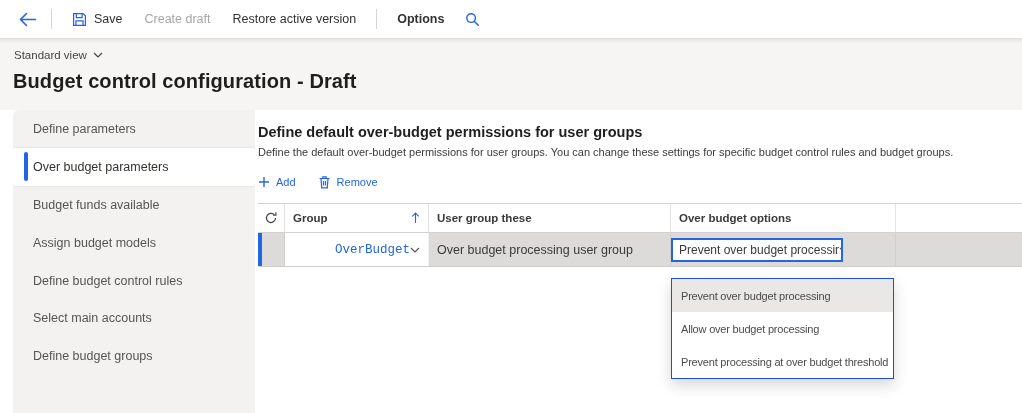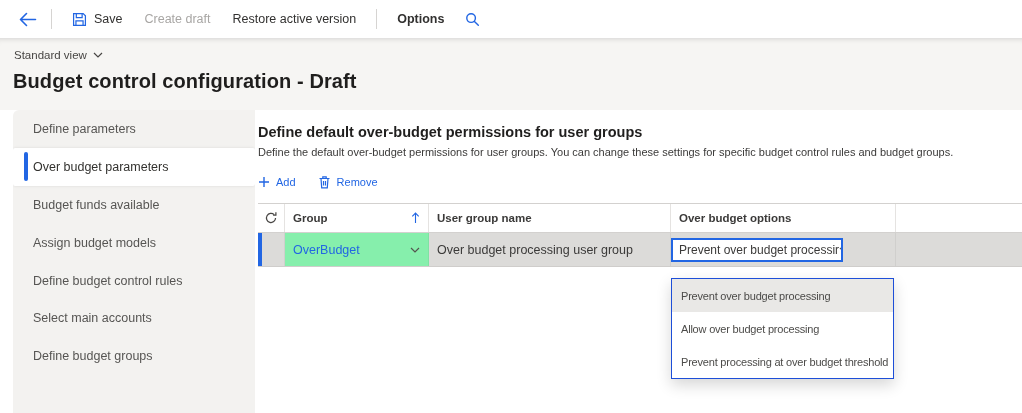--- a/index.html
+++ b/index.html
@@ -50,21 +50,21 @@
   .c3 { width: 225px; }
   .crest { flex: 1; }
   .ghead .gc { border-right: 1px solid #e5e3e1; font-size: 11.5px; font-weight: bold; color: #3b3a39; }
   .ghead .crest { border-right: none; }
   .ghead .c1 { justify-content: space-between; }
 
   .grow { position: relative; height: 34px; display: flex; background: #dcdbd9; border-bottom: 1px solid #cfcdcb; }
   .row-bar { position: absolute; left: 0; top: 0; bottom: 0; width: 4px; background: #2266e3; }
   .grow .gc { border-right: 1px solid rgba(0,0,0,.05); font-size: 12.5px; color: #3b3a39; }
   .grow .crest { border-right: none; }
-  .group-cell { background: #86efac; justify-content: space-between; cursor: pointer; }
+  .group-cell { background: #ffffff; justify-content: flex-end; cursor: pointer; font-family: Liberation Mono, monospace; }
   .group-cell .link { color: #2266e3; }
 
   .combo { width: 172px; height: 24px; margin-top: 5px; background: #fff; border: 2px solid #2266e3;
            display: flex; align-items: center; justify-content: space-between; padding: 0 6px;
            font-size: 12px; color: #3b3a39; white-space: nowrap; overflow: hidden; cursor: pointer; }
   .grow .c3 { padding: 0; align-items: flex-start; }
 
   
   .flyout { position: absolute; left: 413px; top: 168px; width: 223px; background: #fff;
             border: 1px solid #1d4ed8; box-shadow: 0 6px 14px rgba(0,0,0,.16); z-index: 10; }
@@ -176,21 +176,21 @@
             </svg>
           </button>
         </div>
         <div class="gc c1">
           <span>Group</span>
           <svg width="9" height="12" viewBox="0 0 9 12">
             <path d="M4.5 11 V1.5 M1.3 4.3 L4.5 1.1 l3.2 3.2" fill="none" stroke="#2266e3" stroke-width="1.1"></path>
           </svg>
         </div>
         <div class="gc c2">
-          <span>User group name</span>
+          <span>User group these</span>
         </div>
         <div class="gc c3">
           <span>Over budget options</span>
         </div>
         <div class="gc crest"></div>
       </div>
 
       <div class="grow">
         <span class="row-bar"></span>
         <div class="gc c0"></div>

